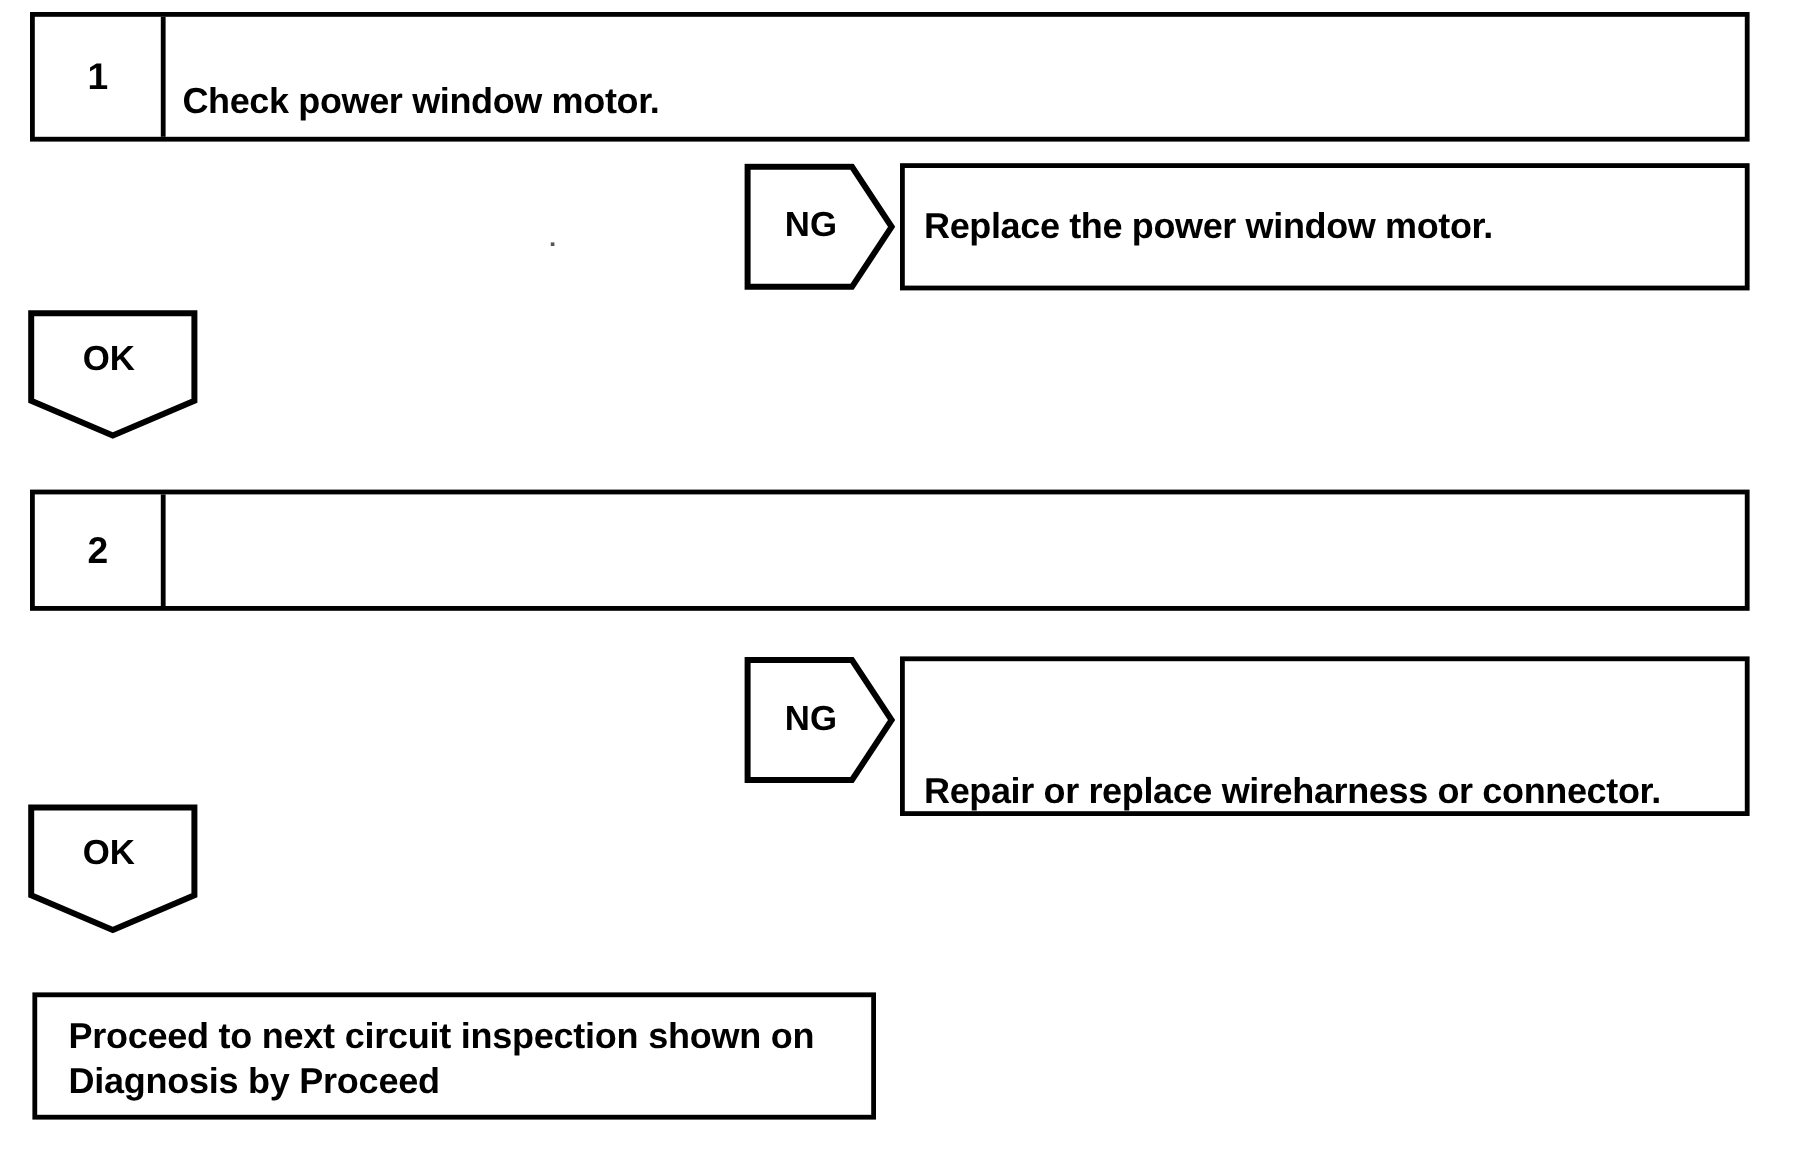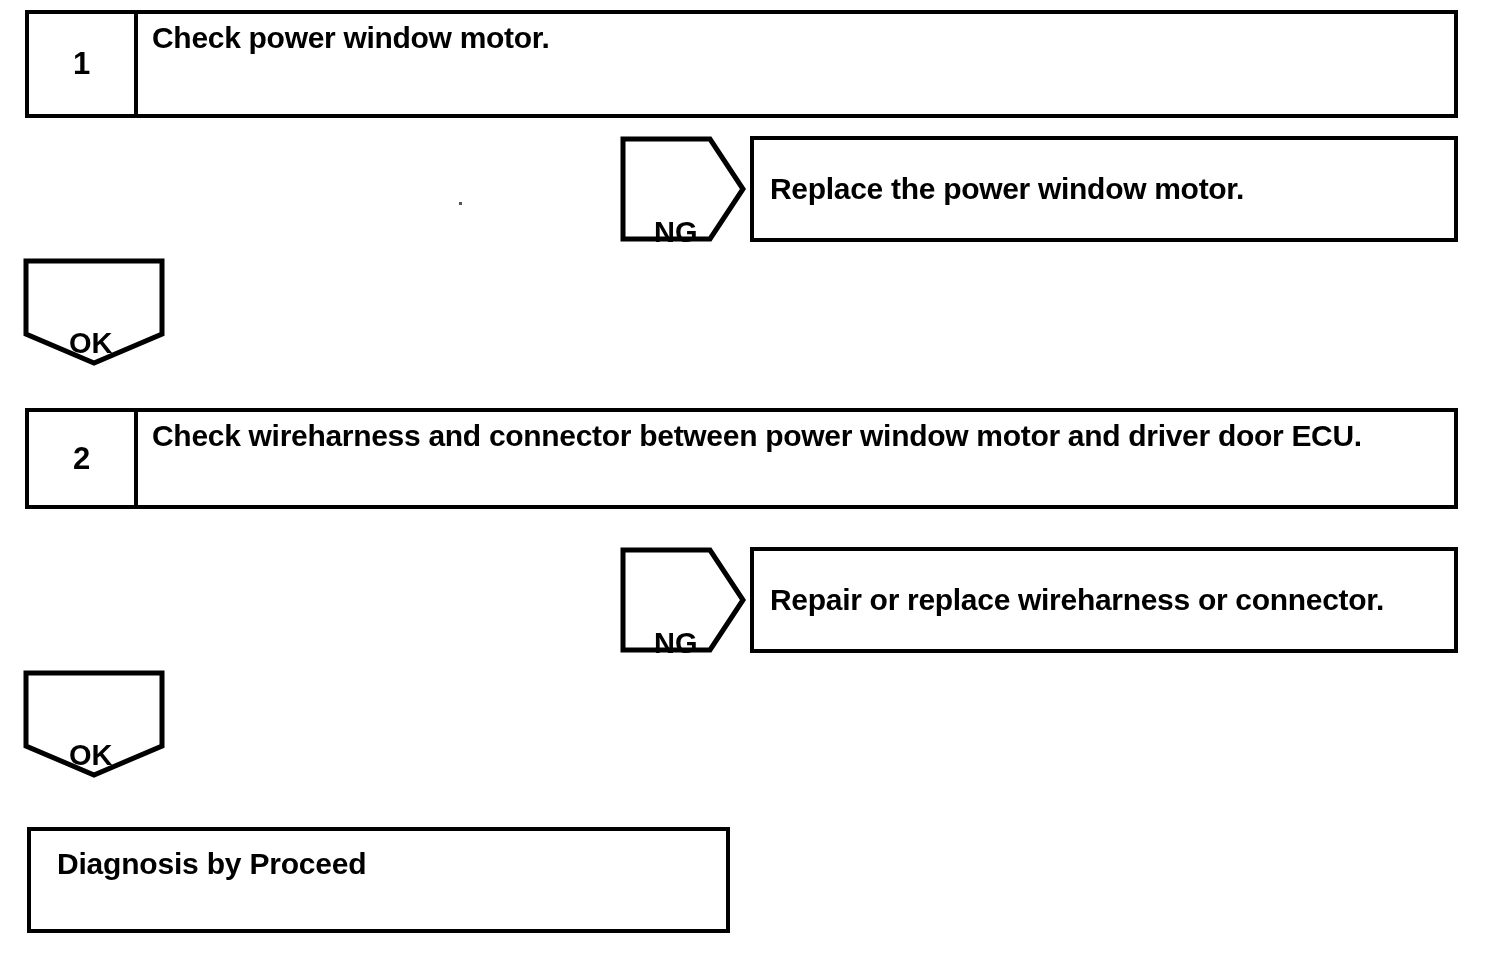--- a/index.html
+++ b/index.html
@@ -43,27 +43,28 @@
     display: flex;
     align-items: center;
     justify-content: center;
     font-weight: bold;
     font-size: 31px;
     letter-spacing: 0px;
   }
   .step-text {
     flex: 1 1 auto;
     box-sizing: border-box;
-    padding: 8px 0 0 14px;
+    padding: 19px 0 0 14px;
     font-weight: bold;
     font-size: 30px;
     line-height: 1.08;
     letter-spacing: -0.3px;
     font-stretch: condensed;
     transform-origin: left top;
+    margin-top: 36px;
   }
 
   
   .result-box {
     position: absolute;
     border: 4px solid #000;
     background: #fff;
     box-sizing: border-box;
     display: flex;
     align-items: center;
@@ -98,21 +99,20 @@
   }
   .ng-arrow svg, .ok-arrow svg {
     display: block;
   }
   .arrow-label {
     position: absolute;
     font-weight: bold;
     font-size: 29px;
     letter-spacing: 0px;
     pointer-events: none;
-    margin-top: 44px;
   }
 
   
   .ok-arrow {
     position: absolute;
     text-decoration: underline;
   }
 
   
   .speck {
@@ -143,40 +143,40 @@
 
   <div class="ok-arrow" style="left:23px; top:258px; width:142px; height:108px;">
     <svg width="142" height="108" viewBox="0 0 142 108" aria-hidden="true">
       <polygon points="3,3 139,3 139,76 71,105 3,76" fill="#ffffff" stroke="#000000" stroke-width="5" stroke-linejoin="miter"></polygon>
     </svg>
     <span class="arrow-label" style="left:46px; top:25px;">OK</span>
   </div>
 
   <div class="step-box" style="left:25px; top:408px; width:1433px; height:101px;">
     <div class="step-num">2</div>
-    <div class="step-text">Check wireharness and connector between power window motor and driver door ECU.</div>
   </div>
 
   <div class="ng-arrow" style="left:620px; top:547px; width:126px; height:106px;">
     <svg width="126" height="106" viewBox="0 0 126 106" aria-hidden="true">
       <polygon points="3,3 90,3 123,53 90,103 3,103" fill="#ffffff" stroke="#000000" stroke-width="5" stroke-linejoin="miter"></polygon>
     </svg>
     <span class="arrow-label" style="left:34px; top:36px;">NG</span>
   </div>
 
-  <div class="result-box" style="left:750px; top:547px; width:708px; height:106px;">
+  <div class="result-box" style="left:750px; top:547px; width:708px; height:133px;align-items:flex-end;">
     <div class="result-text">Repair or replace wireharness or connector.</div>
   </div>
 
   <div class="ok-arrow" style="left:23px; top:670px; width:142px; height:108px;">
     <svg width="142" height="108" viewBox="0 0 142 108" aria-hidden="true">
       <polygon points="3,3 139,3 139,76 71,105 3,76" fill="#ffffff" stroke="#000000" stroke-width="5" stroke-linejoin="miter"></polygon>
     </svg>
     <span class="arrow-label" style="left:46px; top:25px;">OK</span>
   </div>
 
   <div class="terminal-box" style="left:27px; top:827px; width:703px; height:106px;">
+    <div class="terminal-line">Proceed to next circuit inspection shown on</div>
     <div class="terminal-line">Diagnosis by Proceed</div>
   </div>
 
   <div class="speck" style="left:459px; top:202px; width:3px; height:3px;"></div>
 
 </div>
 
 </body></html>

